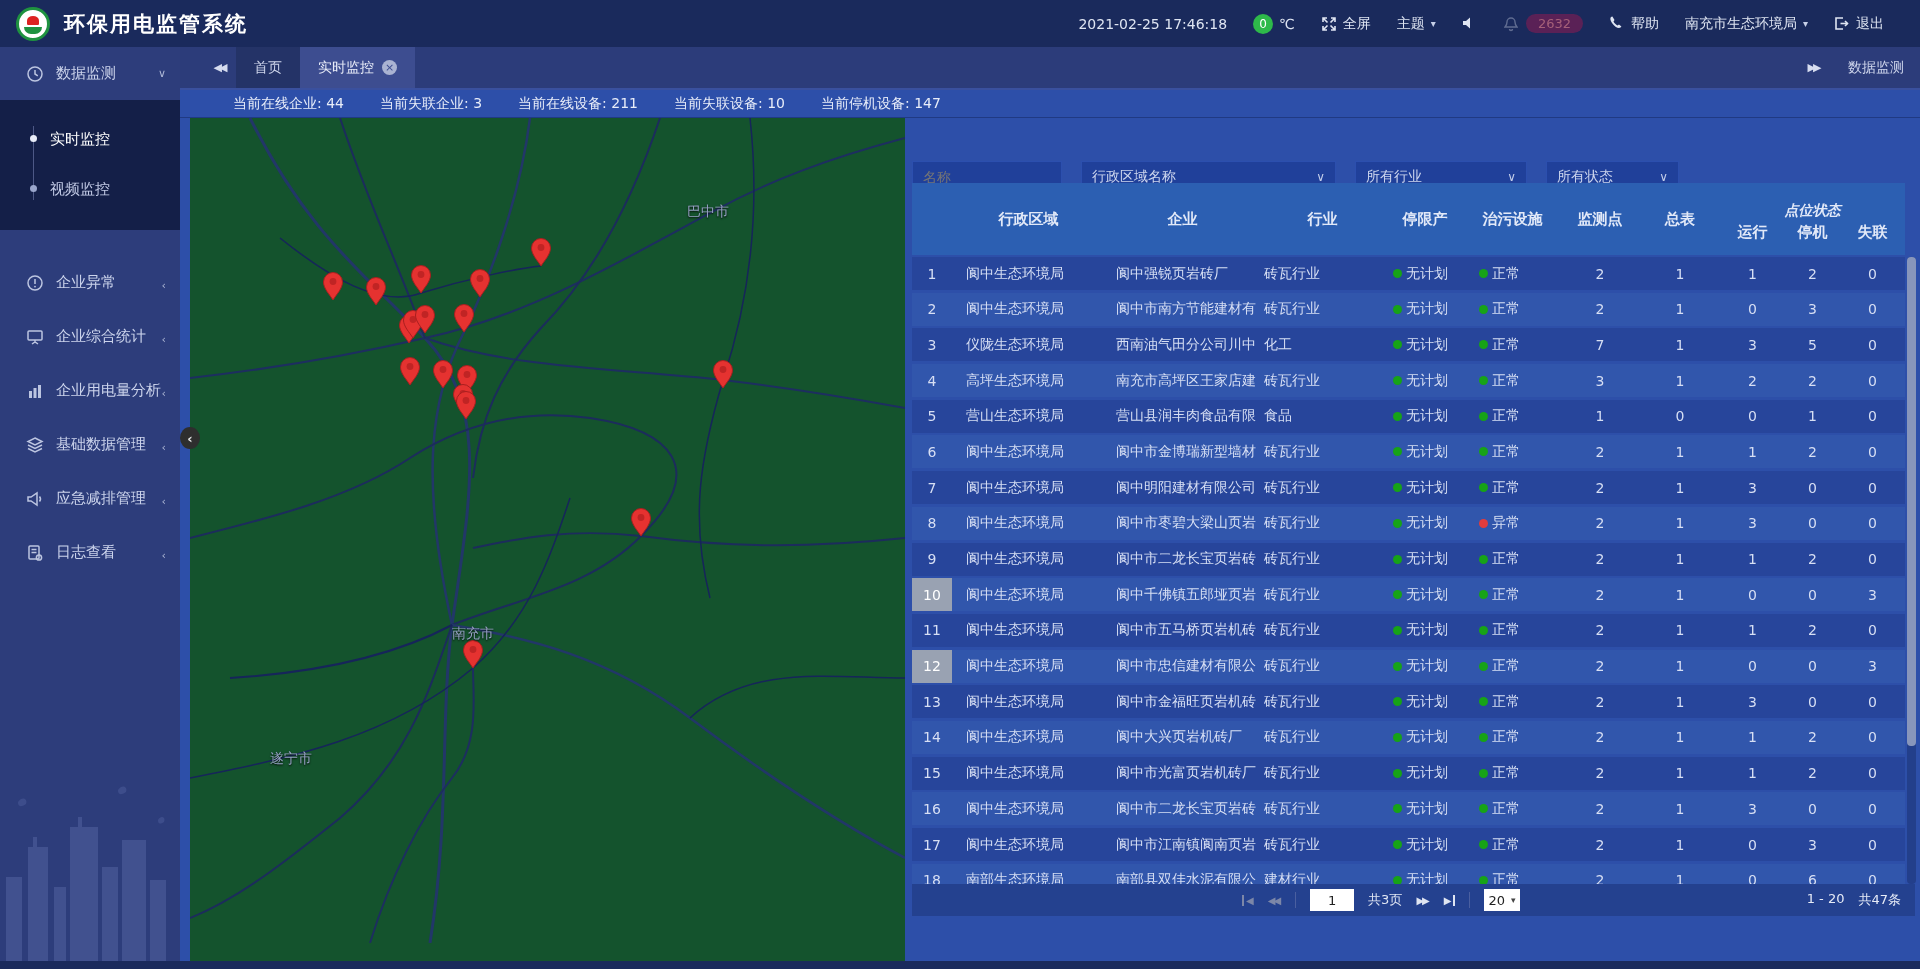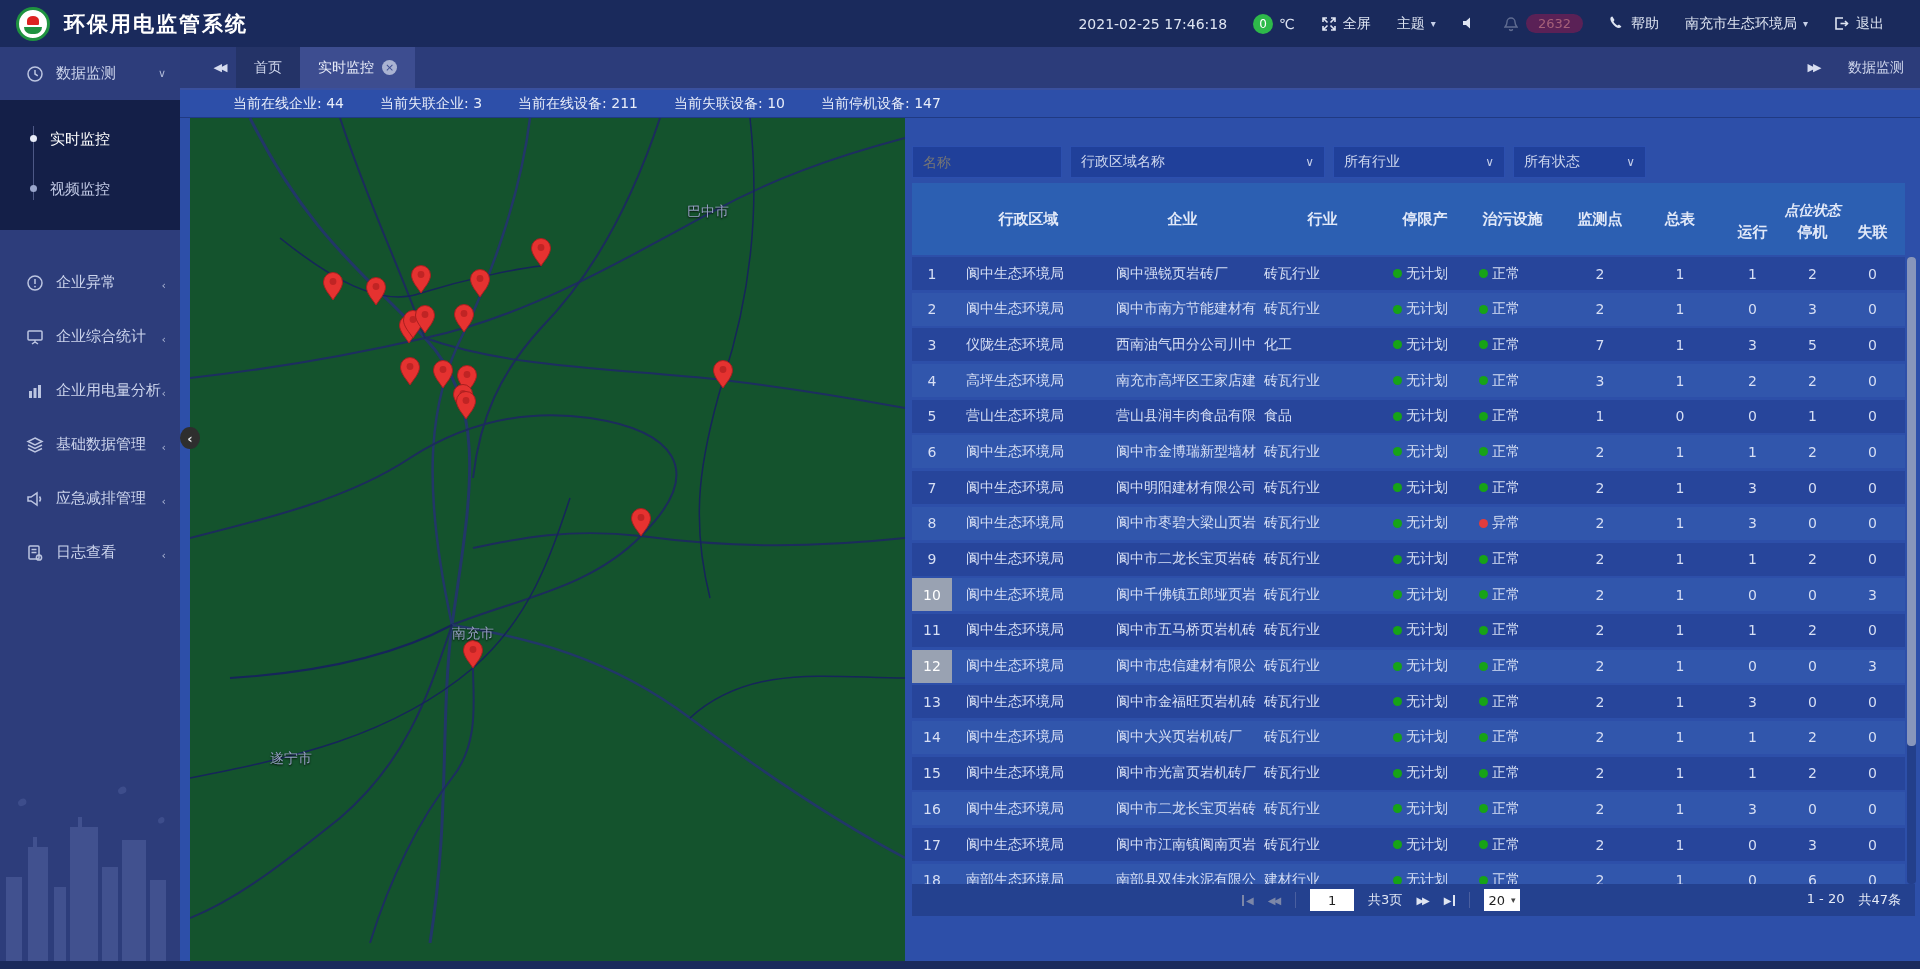--- a/index.html
+++ b/index.html
@@ -53,21 +53,21 @@
 
   
   .map { position:absolute; left:190px; top:118px; width:715px; height:953px; background:#14532d; overflow:hidden; cursor:grab; }
   .map svg.roads { position:absolute; left:0; top:0; }
   .map-label { position:absolute; color:#96a1c4; font-size:14px; white-space:nowrap; text-shadow:0 1px 2px #000; }
   .pin { position:absolute; width:22px; height:30px; }
   .collapse-handle { position:absolute; left:180px; top:427px; width:20px; height:22px; background:#2e2e2e; border-radius:50%; color:#e8e8e8; font-size:13px; font-weight:bold; display:flex; align-items:center; justify-content:center; z-index:15; cursor:pointer; }
 
   
   .panel { position:absolute; left:912px; top:120px; width:1003px; height:825px; }
-  .filters { position:absolute; left:0; top:26px; display:flex; gap:8px; }
+  .filters { position:absolute; left:0; top:41px; display:flex; gap:19px; }
   .f-ctl { height:32px; background:#20409a; border:1px solid #2c4fae; color:#cdd6ee; font-size:14px; display:flex; align-items:center; padding:0 10px; cursor:pointer; }
   .f-input { width:150px; background:#20409a; }
   .f-input input { width:100%; background:transparent; border:none; outline:none; color:#cdd6ee; font-size:14px; font-family:inherit; }
   .f-sel { justify-content:space-between; }
   .f-region { width:255px; } .f-industry { width:172px; } .f-status { width:133px; }
   .sel-caret { font-size:12px; color:#c3cde9; margin-left:10px; }
 
   
   .thead { position:absolute; left:0; top:63px; width:993px; height:72px; background:#2c5fb2; color:#e2e9f8; font-size:15px; font-weight:bold; display:flex; }
   .th { display:flex; align-items:center; justify-content:center; height:72px; }

